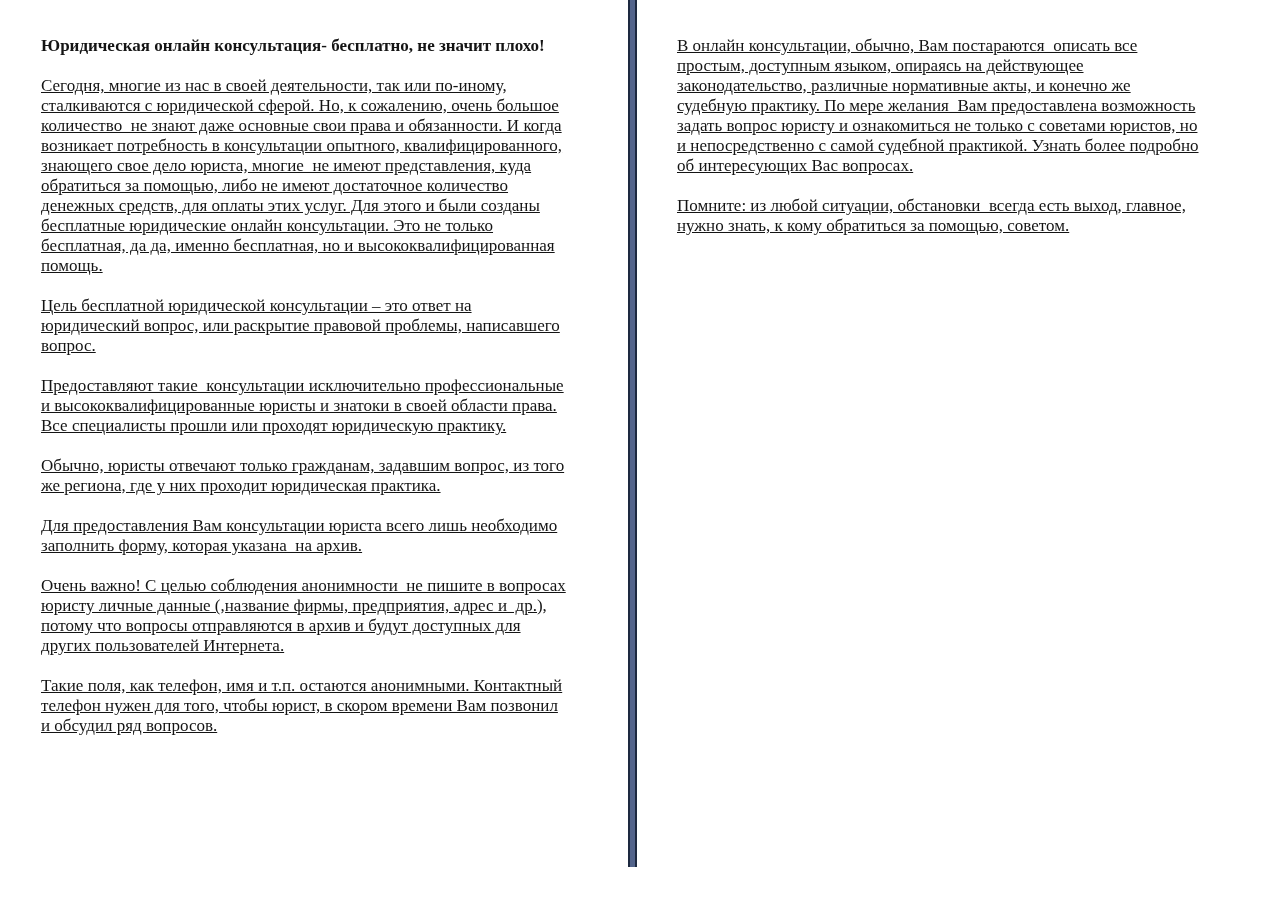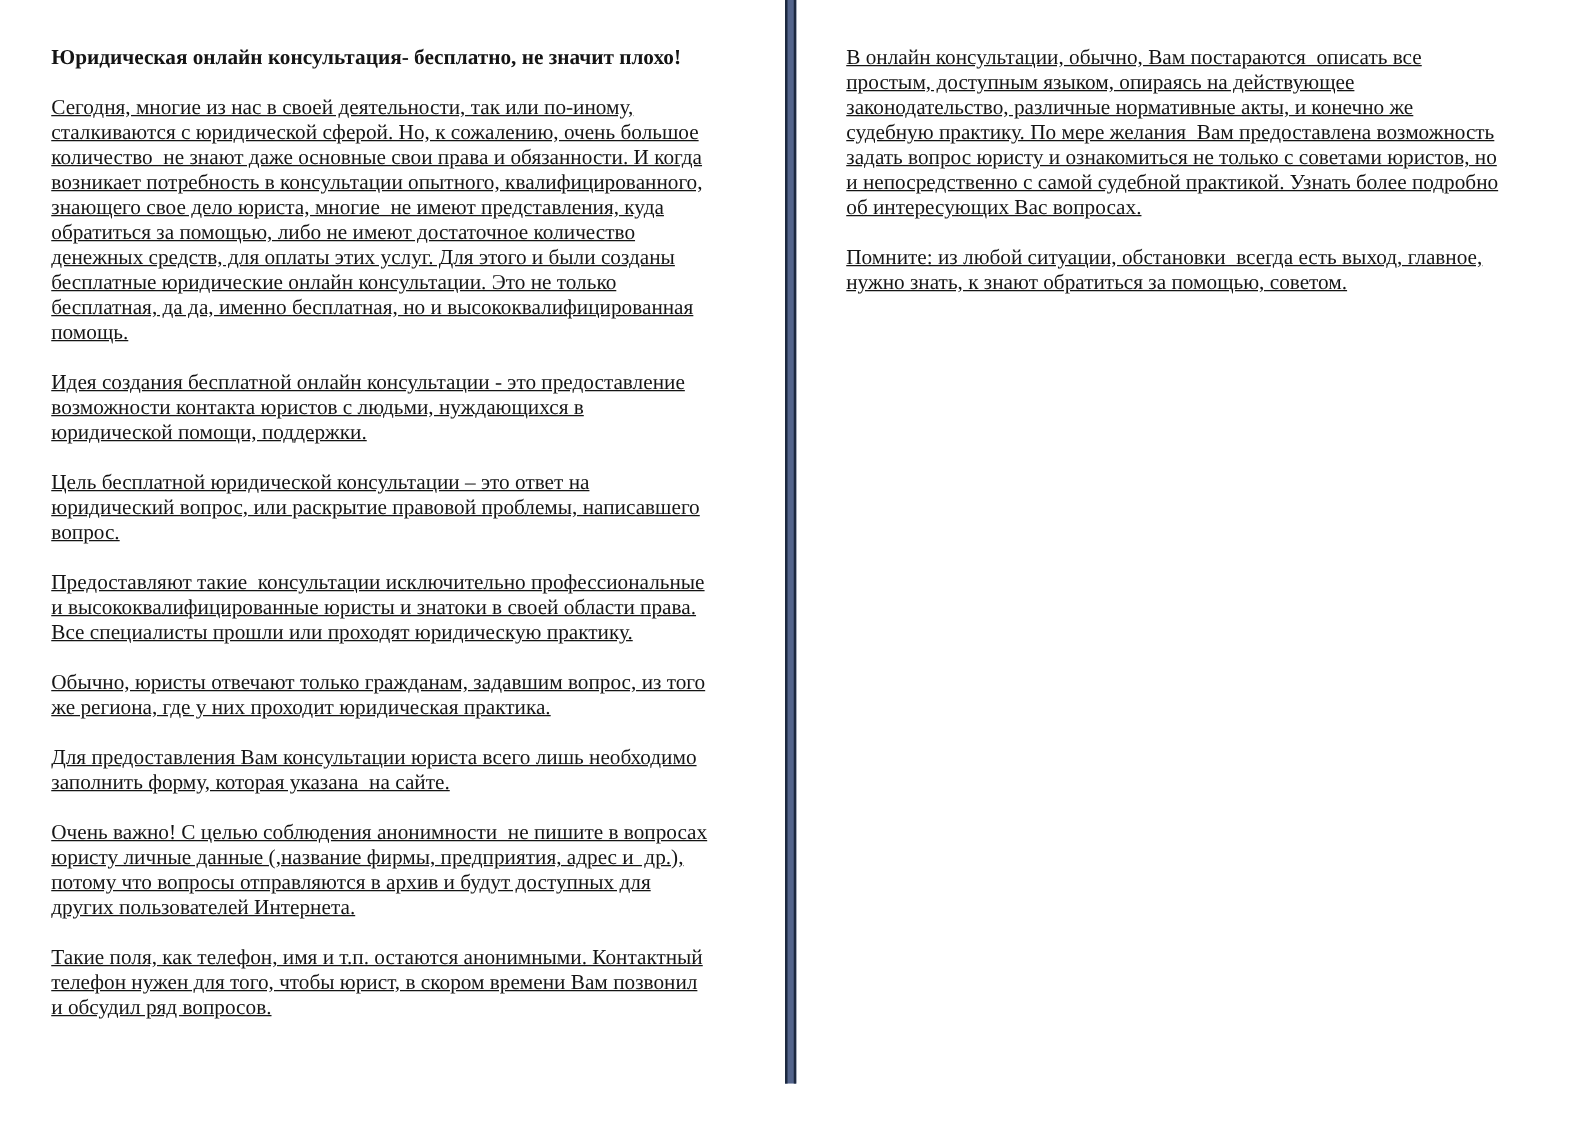--- a/index.html
+++ b/index.html
@@ -61,33 +61,30 @@
         <p>Сегодня, многие из нас в своей деятельности, так или по-иному,
 сталкиваются с юридической сферой. Но, к сожалению, очень большое
 количество  не знают даже основные свои права и обязанности. И когда
 возникает потребность в консультации опытного, квалифицированного,
 знающего свое дело юриста, многие  не имеют представления, куда
 обратиться за помощью, либо не имеют достаточное количество
 денежных средств, для оплаты этих услуг. Для этого и были созданы
 бесплатные юридические онлайн консультации. Это не только
 бесплатная, да да, именно бесплатная, но и высококвалифицированная
 помощь.</p>
-        <p>Идея создания бесплатной онлайн консультации - это предоставление
-возможности контакта юристов с людьми, нуждающихся в
-юридической помощи, поддержки.</p>
         <p>Цель бесплатной юридической консультации – это ответ на
 юридический вопрос, или раскрытие правовой проблемы, написавшего
 вопрос.</p>
         <p>Предоставляют такие  консультации исключительно профессиональные
 и высококвалифицированные юристы и знатоки в своей области права.
 Все специалисты прошли или проходят юридическую практику.</p>
         <p>Обычно, юристы отвечают только гражданам, задавшим вопрос, из того
 же региона, где у них проходит юридическая практика.</p>
         <p>Для предоставления Вам консультации юриста всего лишь необходимо
-заполнить форму, которая указана  на сайте.</p>
+заполнить форму, которая указана  на архив.</p>
         <p>Очень важно! С целью соблюдения анонимности  не пишите в вопросах
 юристу личные данные (,название фирмы, предприятия, адрес и  др.),
 потому что вопросы отправляются в архив и будут доступных для
 других пользователей Интернета.</p>
         <p>Такие поля, как телефон, имя и т.п. остаются анонимными. Контактный
 телефон нужен для того, чтобы юрист, в скором времени Вам позвонил
 и обсудил ряд вопросов.</p>
       </div>
   </div>
 
@@ -96,17 +93,17 @@
   <div class="col col-right">
     <div class="paragraphs">
         <p>В онлайн консультации, обычно, Вам постараются  описать все
 простым, доступным языком, опираясь на действующее
 законодательство, различные нормативные акты, и конечно же
 судебную практику. По мере желания  Вам предоставлена возможность
 задать вопрос юристу и ознакомиться не только с советами юристов, но
 и непосредственно с самой судебной практикой. Узнать более подробно
 об интересующих Вас вопросах.</p>
         <p>Помните: из любой ситуации, обстановки  всегда есть выход, главное,
-нужно знать, к знают обратиться за помощью, советом.</p>
+нужно знать, к кому обратиться за помощью, советом.</p>
       </div>
   </div>
 
 </div>
 
 </body></html>

